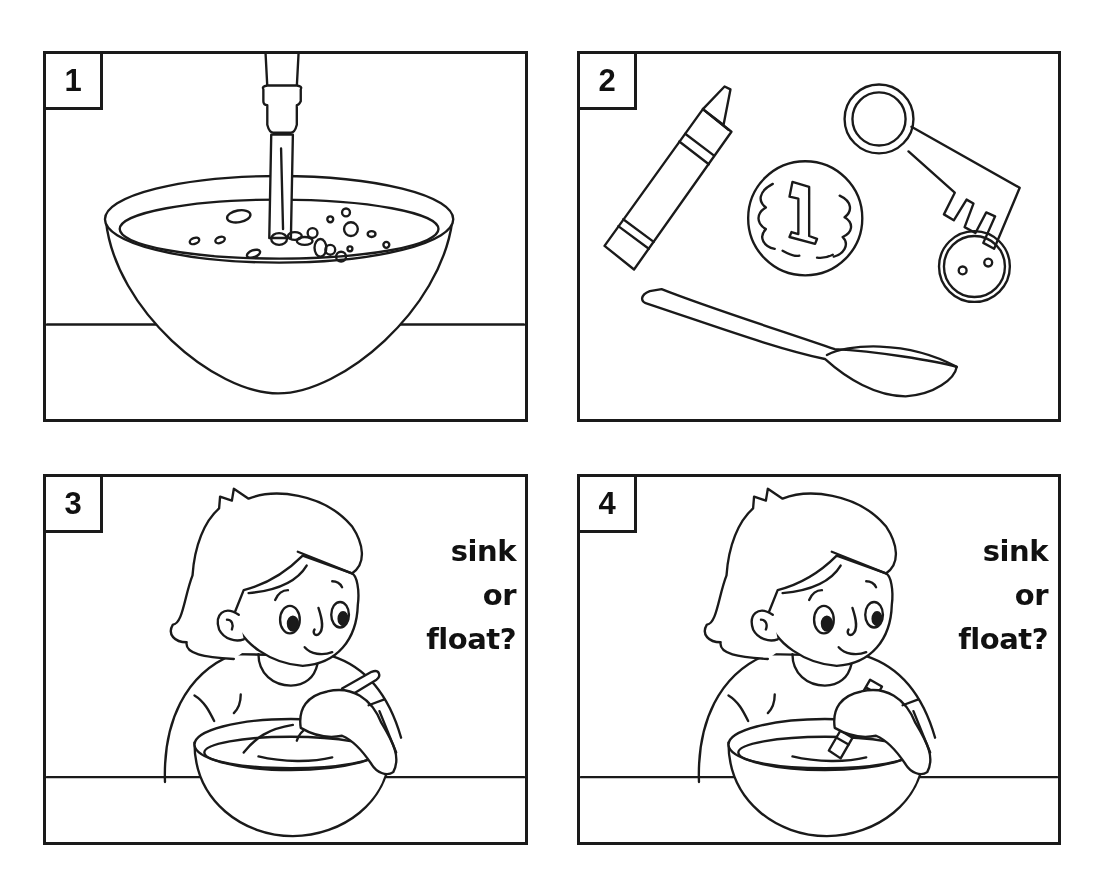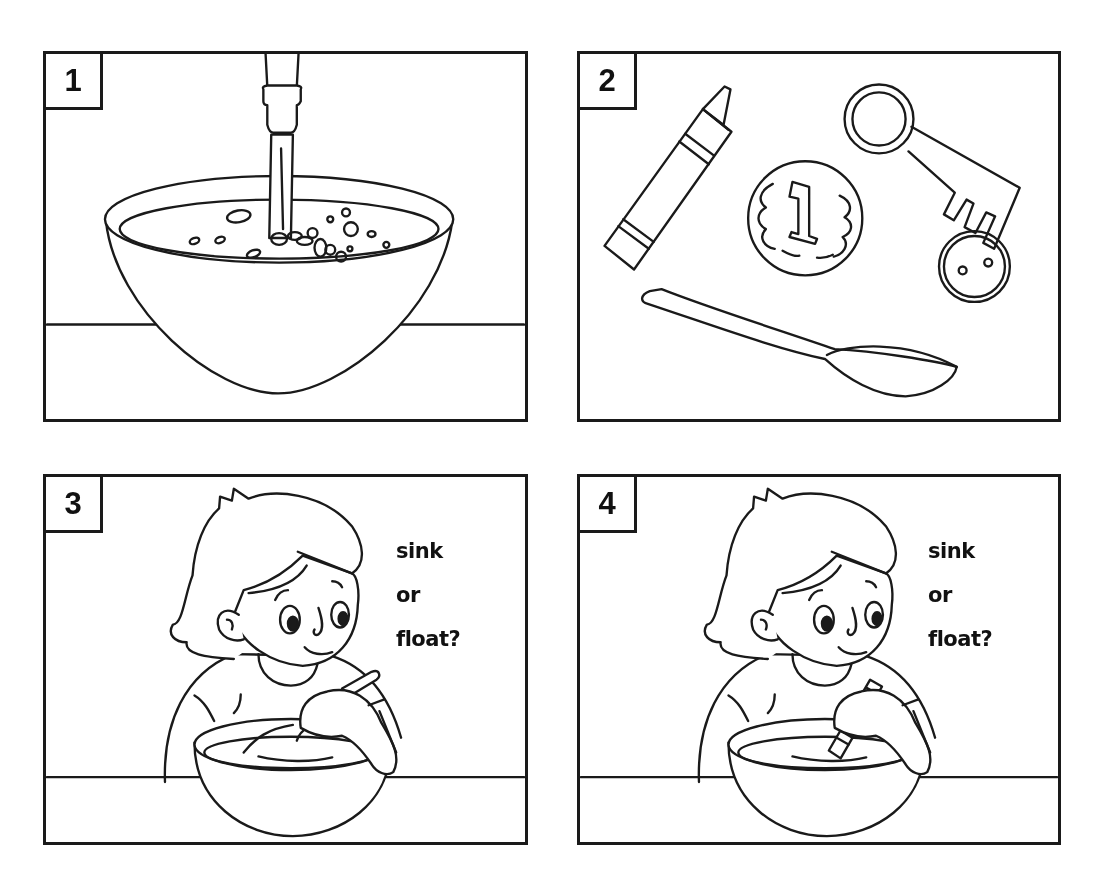--- a/index.html
+++ b/index.html
@@ -7,21 +7,21 @@
     .panel { position: absolute; width: 485px; height: 371px; border: 3px solid #1a1a1a; box-sizing: border-box; background: #fff; overflow: hidden; }
     .p1 { left: 43px; top: 51px; }
     .p2 { left: 577px; top: 51px; width: 484px; }
     .p3 { left: 43px; top: 474px; }
     .p4 { left: 577px; top: 474px; width: 484px; }
     .num { position: absolute; left: -3px; top: -3px; width: 60px; height: 59px; border: 3px solid #1a1a1a; box-sizing: border-box; background: #fff; display: flex; align-items: center; justify-content: center; font-family: "Liberation Sans", sans-serif; font-weight: bold; font-size: 31px; color: #111; z-index: 3; }
     .art { position: absolute; left: 0; top: 0; width: 100%; height: 100%; z-index: 1; }
     .art path, .art ellipse, .art circle, .art line, .art rect, .art polyline, .art polygon { fill: none; stroke: #1a1a1a; stroke-width: 2.4; stroke-linecap: round; stroke-linejoin: round; }
     .art .fillw { fill: #fff; }
     .art .fillb { fill: #1a1a1a; }
-    .caption { position: absolute; z-index: 4; text-align: left; font-family: "DejaVu Sans", sans-serif; font-weight: bold; font-size: 21px; line-height: 44px; color: #111; letter-spacing: -0.5px; }
+    .caption { position: absolute; z-index: 4; text-align: right; font-family: "DejaVu Sans", sans-serif; font-weight: bold; font-size: 29px; line-height: 44px; color: #111; letter-spacing: -0.5px; }
     .caption div { white-space: nowrap; }
   </style>
 </head>
 <body>
 
 <div class="panel p1">
   <div class="num">1</div>
   <svg class="art" viewBox="0 0 485 371">
 
     <line x1="0" y1="275" x2="485" y2="275"></line>

